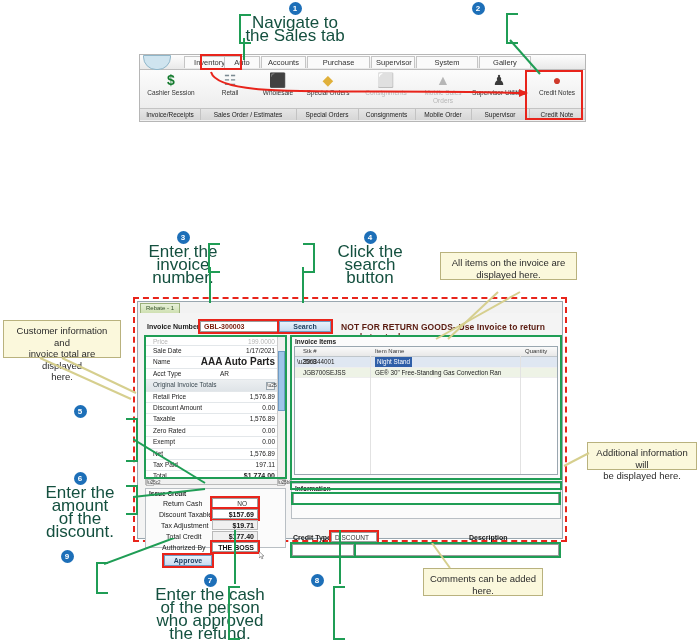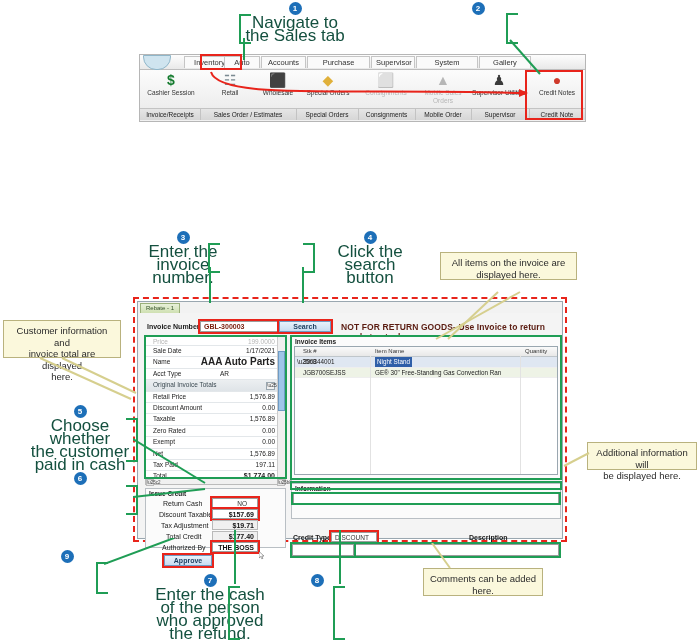--- a/index.html
+++ b/index.html
@@ -358,31 +358,30 @@
   <span class="ctext">Click the search
 button</span>
 </div>
 <div class="bracket brk-r" style="left:303px;top:243px;width:10px;height:26px;"></div>
 <svg class="abs" style="left:295px;top:267px;width:40px;height:40px;">
   <path d="M 8 0 L 8 36" stroke="#1f9d55" stroke-width="2" fill="none"></path>
 </svg>
 
 <div class="callout" style="left:25px;top:405px;width:110px;">
   <span class="cnum">5</span>
-  <span class="ctext">Choose whether
-the customer
-paid in cash</span>
 </div>
 <div class="bracket brk-r" style="left:126px;top:418px;width:10px;height:40px;"></div>
 <svg class="abs" style="left:133px;top:430px;width:80px;height:60px;">
   <path d="M 0 9 L 72 53" stroke="#1f9d55" stroke-width="2" fill="none"></path>
 </svg>
 
 <div class="callout" style="left:25px;top:472px;width:110px;">
   <span class="cnum">6</span>
+  <span class="ctext">Enter the amount
+of the discount.</span>
 </div>
 <div class="bracket brk-r" style="left:126px;top:485px;width:10px;height:26px;"></div>
 <svg class="abs" style="left:133px;top:488px;width:80px;height:25px;">
   <path d="M 0 9 L 72 1" stroke="#1f9d55" stroke-width="2" fill="none"></path>
 </svg>
 
 <div class="callout" style="left:155px;top:574px;width:110px;">
   <span class="cnum">7</span>
   <span class="ctext">Enter the cash
 of the person

